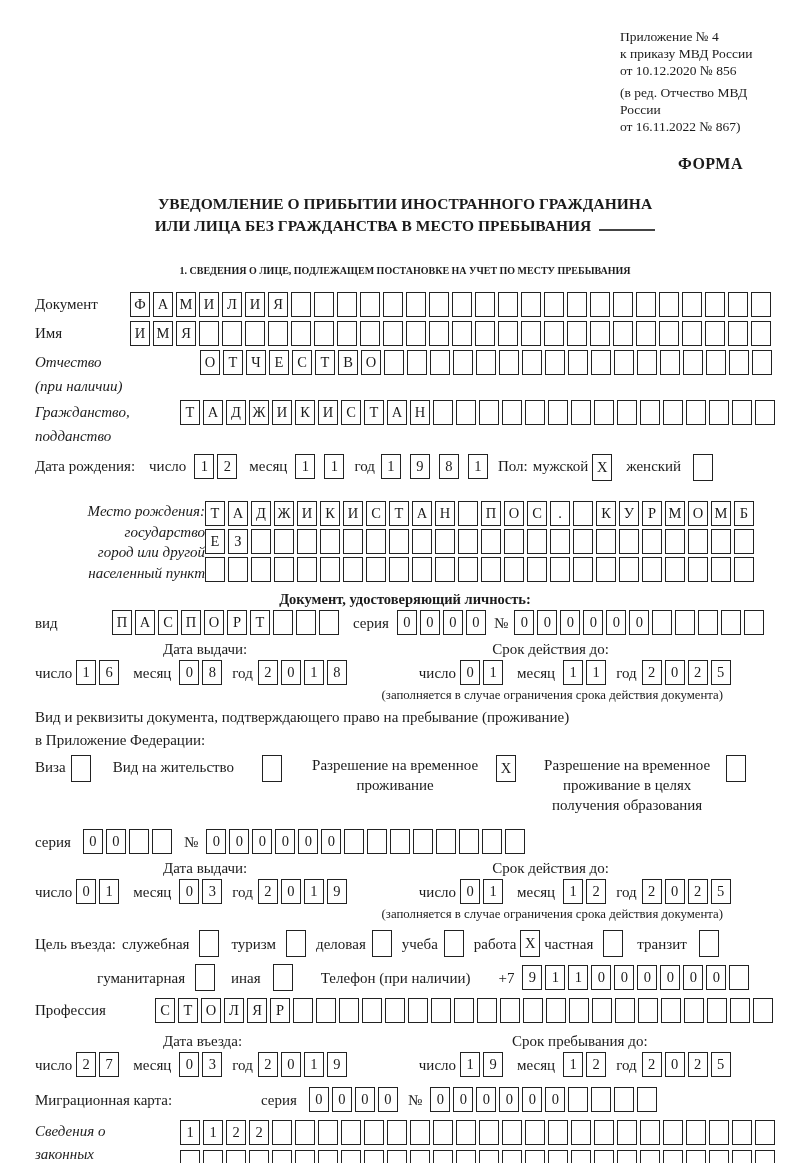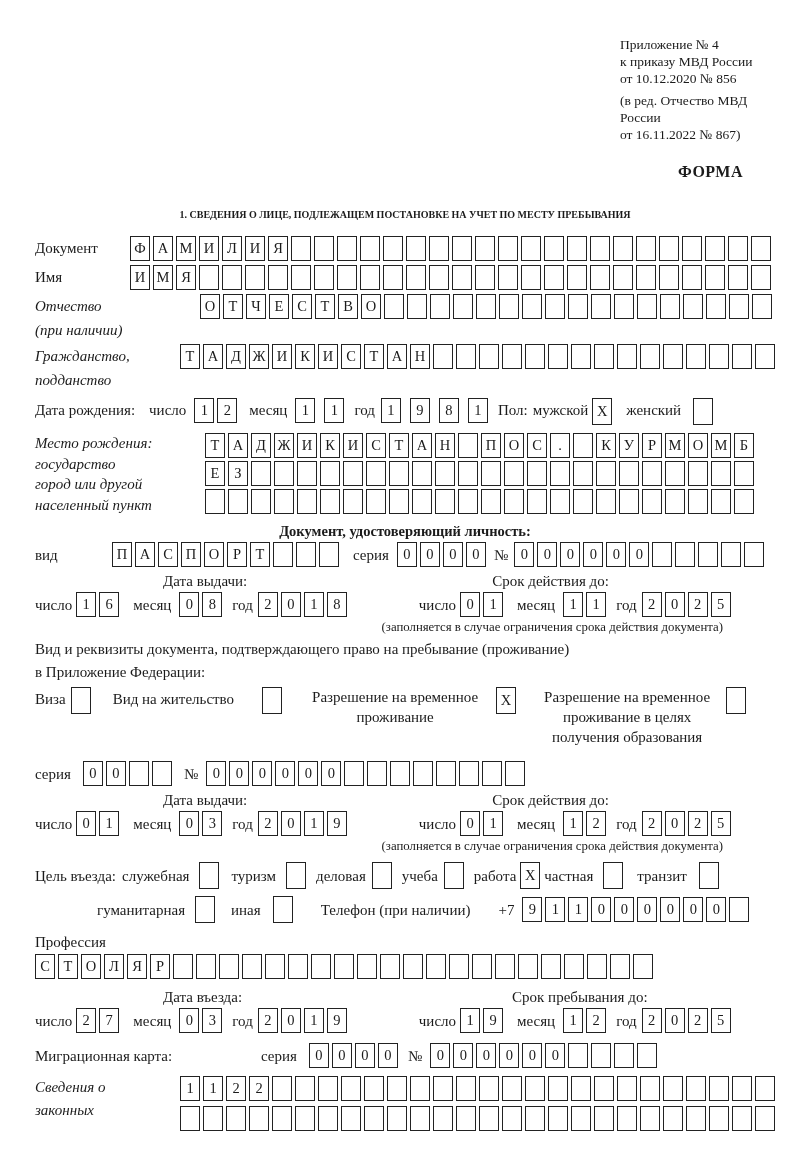--- a/index.html
+++ b/index.html
@@ -1,18 +1,18 @@
 <!DOCTYPE html>
 <html><head>
 <meta charset="utf-8">
 <style>
   html,body{margin:0;padding:0;background:#fff;}
   body{width:800px;font-family:"Liberation Serif",serif;color:#1b1b1b;}
   .page{position:relative;box-sizing:border-box;width:800px;height:1163px;background:#fff;
-        padding:36px 25px 10px 35px;overflow:hidden;}
+        padding:28px 25px 10px 35px;overflow:hidden;}
   
   .hdr{margin-left:585px;font-size:13.5px;line-height:17px;}
   .hdr .amend{margin-top:5px;}
   .forma{text-align:right;margin:20px 32px 0 0;font-weight:bold;font-size:16px;letter-spacing:.5px;}
   .title{text-align:center;font-weight:bold;font-size:15.5px;line-height:22px;margin-top:20px;}
   .uline{display:inline-block;width:56px;border-bottom:2px solid #444;height:13px;margin-left:8px;}
   .sect{font-weight:bold;font-size:10px;margin-top:28px;text-align:center;}
   
   .row{display:flex;align-items:flex-start;margin-top:4px;}
   .lb{font-size:15px;line-height:24px;flex:none;}
@@ -36,20 +36,24 @@
 
   <div class="hdr">
     <div>Приложение № 4</div>
     <div>к приказу МВД России</div>
     <div>от 10.12.2020 № 856</div>
     <div class="amend">(в ред. Отчество МВД России</div>
     <div>от 16.11.2022 № 867)</div>
   </div>
   <div class="forma">ФОРМА</div>
 
+  <div class="title">
+    <div>УВЕДОМЛЕНИЕ О ПРИБЫТИИ ИНОСТРАННОГО ГРАЖДАНИНА</div>
+    <div><span>ИЛИ ЛИЦА БЕЗ ГРАЖДАНСТВА В МЕСТО ПРЕБЫВАНИЯ</span><span class="uline"></span></div>
+  </div>
 
   <div class="sect">1. СВЕДЕНИЯ О ЛИЦЕ, ПОДЛЕЖАЩЕМ ПОСТАНОВКЕ НА УЧЕТ ПО МЕСТУ ПРЕБЫВАНИЯ</div>
 
   <div class="row" style="margin-top:16px;">
     <span class="lb" style="width:95px;">Документ</span>
     <div class="cells">
         <div class="cell">Ф</div>
         <div class="cell">А</div>
         <div class="cell">М</div>
         <div class="cell">И</div>
@@ -206,21 +210,21 @@
     <span class="lb" style="margin-left:5px;margin-right:4px;">мужской</span>
     <div class="cells cb">
         <div class="cell">X</div>
       </div>
     <span class="lb" style="margin-left:14px;margin-right:12px;">женский</span>
     <div class="cells cb">
         <div class="cell"></div>
       </div>
   </div>
 
-  <div class="row" style="margin-top:8px;">
+  <div class="row" style="margin-top:20px;text-align:right;">
     <div class="lbcol" style="width:170px;">
       <div>Место рождения:</div>
       <div>государство</div>
       <div>город или другой</div>
       <div>населенный пункт</div>
     </div>
     <div class="stack">
       <div class="cells">
           <div class="cell">Т</div>
           <div class="cell">А</div>
@@ -531,21 +535,21 @@
         <div class="cell">0</div>
         <div class="cell">0</div>
         <div class="cell">0</div>
         <div class="cell">0</div>
         <div class="cell">0</div>
         <div class="cell">0</div>
         <div class="cell"></div>
       </div>
   </div>
 
-  <div class="row" style="margin-top:7px;flex-direction:column;">
+  <div class="row" style="margin-top:7px;">
     <span class="lb" style="width:120px;">Профессия</span>
     <div class="cells">
         <div class="cell">С</div>
         <div class="cell">Т</div>
         <div class="cell">О</div>
         <div class="cell">Л</div>
         <div class="cell">Я</div>
         <div class="cell">Р</div>
         <div class="cell"></div>
         <div class="cell"></div>

